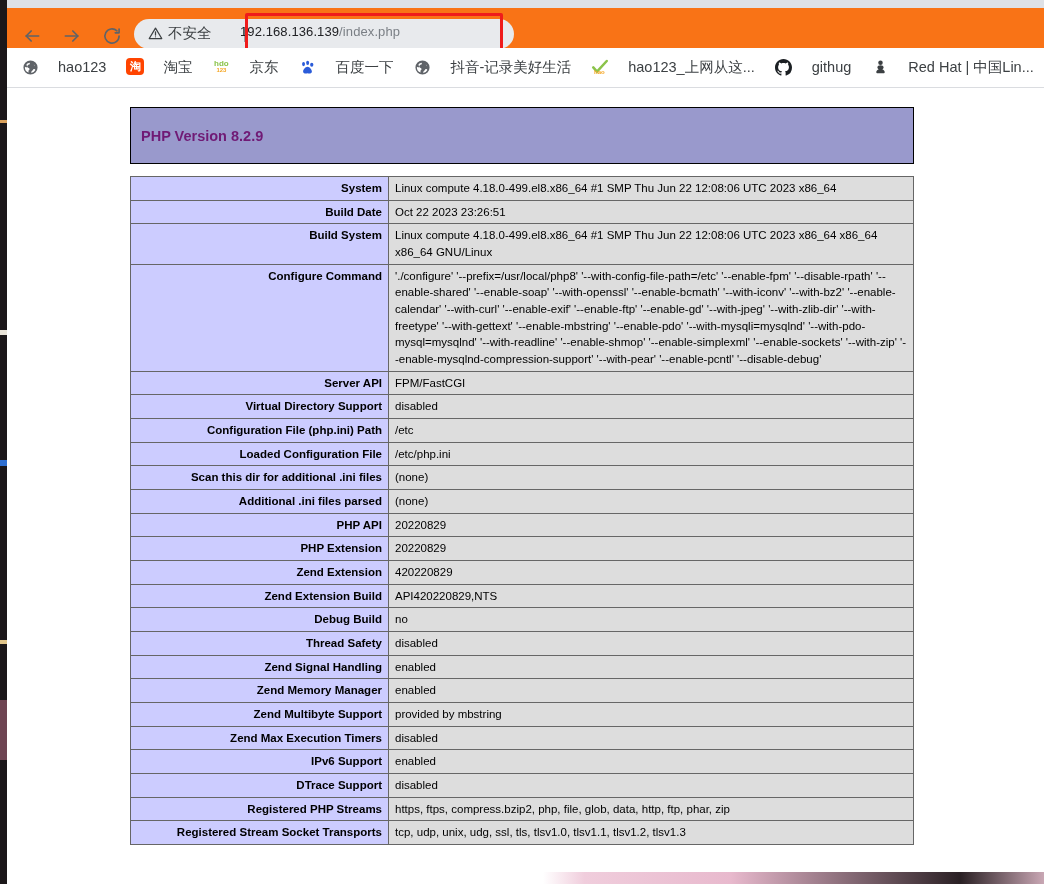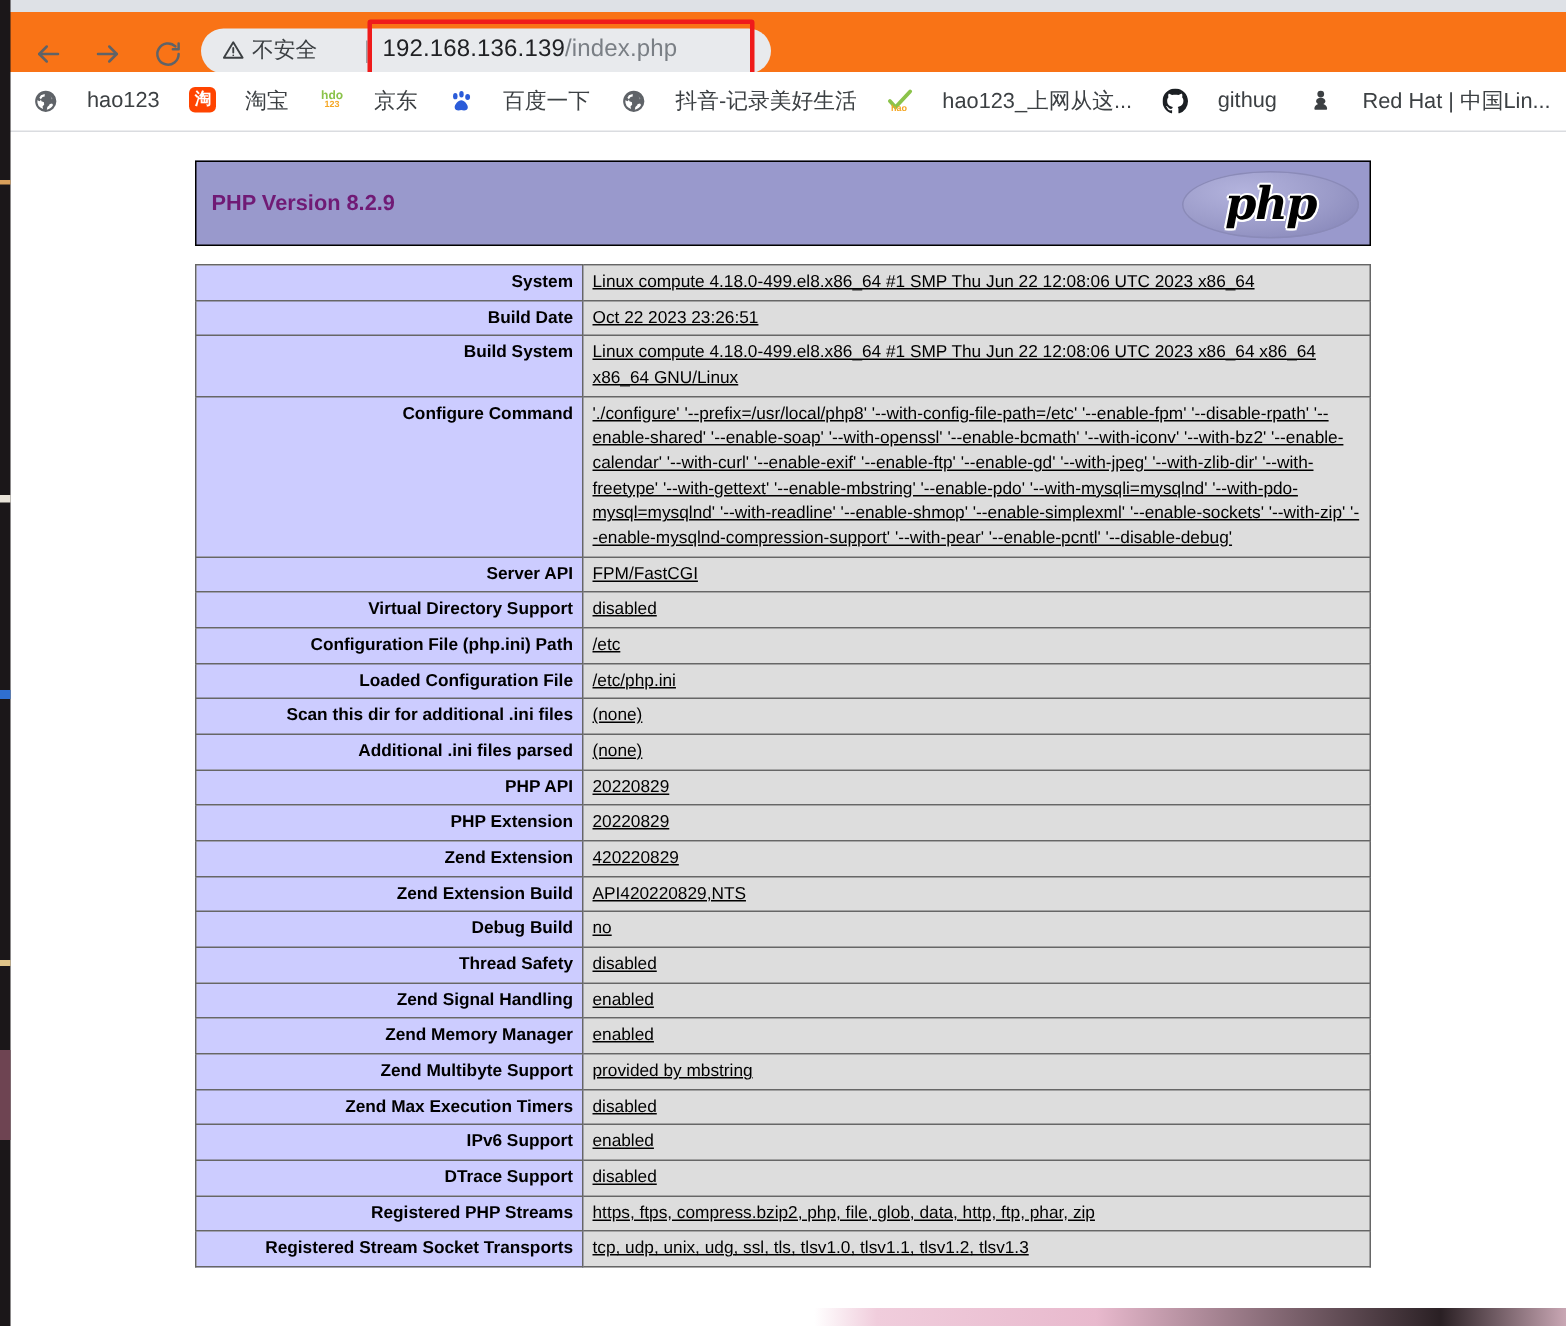--- a/index.html
+++ b/index.html
@@ -59,22 +59,22 @@
     position:absolute; left:14px; top:5px;
     display:flex; align-items:center; gap:5px;
     font-size:14.5px; color:#3c4043;
   }
   .omni-warn .tri { display:block; }
   .omni-sep {
     position:absolute; left:110px; top:8px; width:1px; height:15px;
     background:#9aa0a6;
   }
   .omni-url {
-    position:absolute; left:121px; top:5px;
-    font-size:16px; color:#202124; letter-spacing:.1px; white-space:nowrap;
+    position:absolute; left:106px; top:5px;
+    font-size:13px; color:#202124; letter-spacing:.1px; white-space:nowrap;
   }
   .omni-url .path { color:#7a7f85; }
 
   .url-redbox {
     position:absolute; left:245px; top:5px; width:258px; height:38px;
     border:3px solid #ef1b1b; border-radius:2px; z-index:12;
     pointer-events:none;
   }
 
   
@@ -160,21 +160,20 @@
   td.k {
     width:258px;
     background:#ccccff;
     font-weight:bold;
     color:#000000;
     text-align:right;
   }
   td.v {
     background:#dddddd;
     color:#000000;
-    text-decoration:underline;
   }
 
   
   .page-bottom-gap {
     position:absolute; left:7px; top:865px; width:1030px; height:8px;
     background:#ffffff; z-index:6;
   }
 </style>
 </head>
 <body>
@@ -297,23 +296,20 @@
       </span>
       <span>Red Hat | 中国Lin...</span>
     </div>
   </div>
 
   <div class="page">
     <div class="center">
 
       <div class="php-header">
         <div class="ver">PHP Version 8.2.9</div>
-        <div class="php-logo">
-          <span class="txt">php</span>
-        </div>
       </div>
 
       <table class="info">
         <tbody id="info-body">
             <tr>
               <td class="k">System</td>
               <td class="v">Linux compute 4.18.0-499.el8.x86_64 #1 SMP Thu Jun 22 12:08:06 UTC 2023 x86_64</td>
             </tr>
             <tr>
               <td class="k">Build Date</td>

